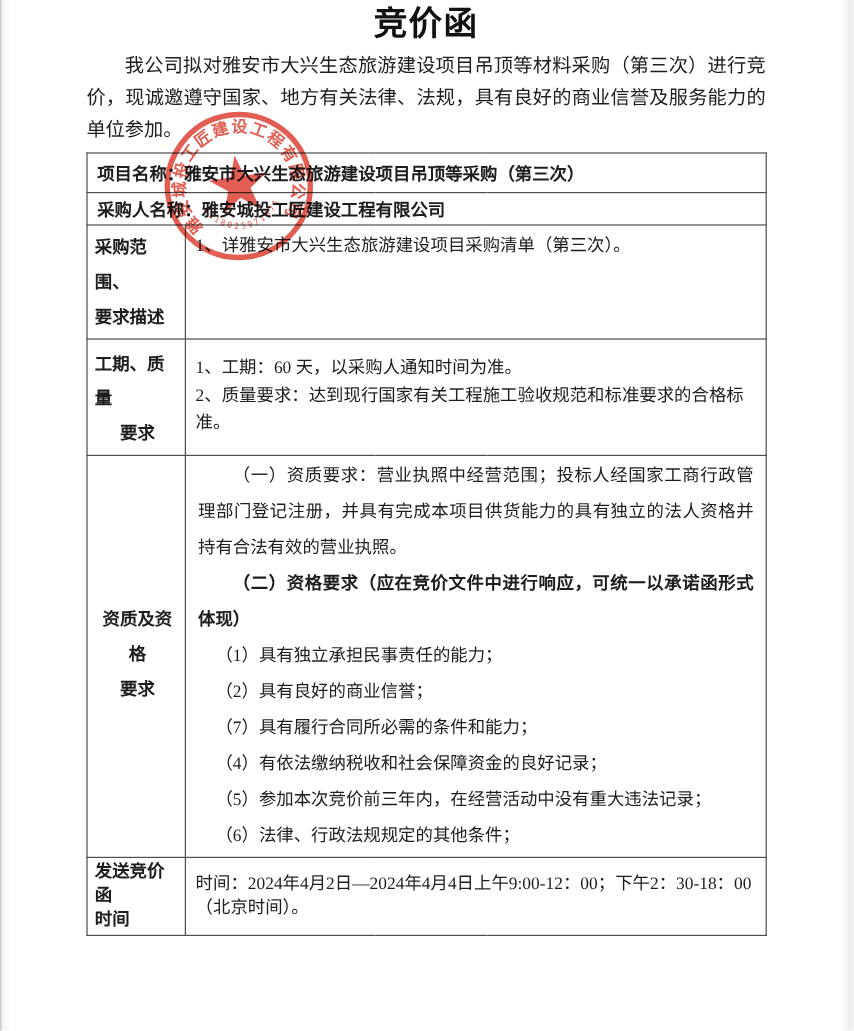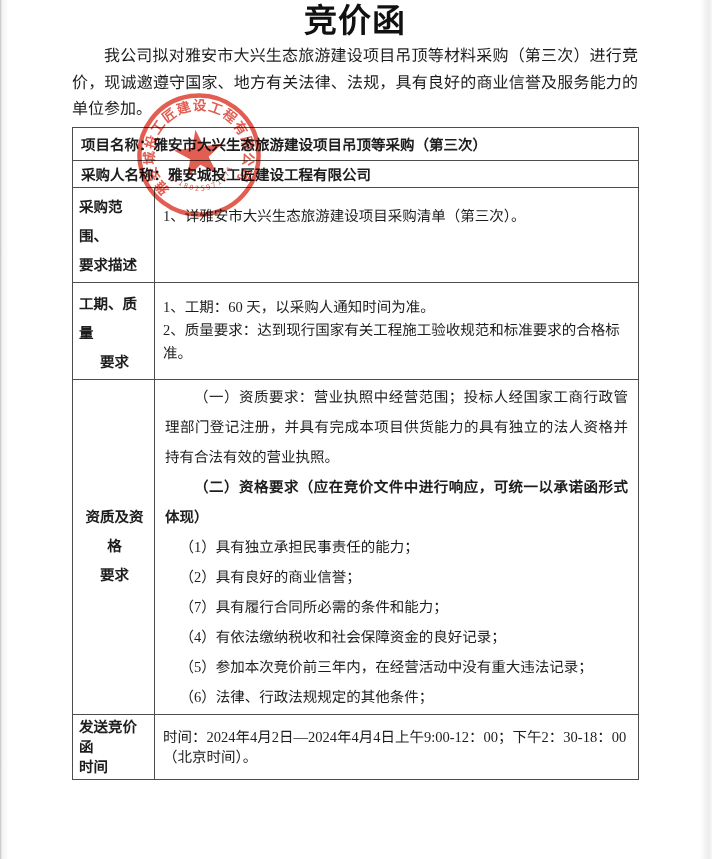--- a/index.html
+++ b/index.html
@@ -11,21 +11,21 @@
     overflow:hidden;
   }
   .page{
     position:relative;
     width:712px;height:859px;
     background:linear-gradient(90deg,#bfbfbf 0px,#f3f3f3 2px,#ffffff 9px,#ffffff 700px,#ececec 709px,#f7f7f7 712px);
   }
   .content{ padding:2px 74px 0 72px; }
   h1.doc-title{
     margin:2px 0 0 0;
-    font-size:33px; line-height:34px;
+    font-size:28px; line-height:34px;
     font-weight:bold; text-align:center; letter-spacing:1px; color:#111;
   }
   p.intro{
     margin:5px 0 0 0;
     font-size:16px; line-height:26.5px;
     text-indent:2em; text-align:justify; color:#1d1d1d;
   }
   table.bid-table{
     margin-top:4px;
     border-collapse:collapse;
@@ -41,21 +41,21 @@
   }
   td.lab{ font-weight:bold; padding:2px 4px 2px 6px; }
   .lab .l2{ display:block; }
   tr.r1{ height:33px;margin-left:42px; } tr.r1 td{ font-weight:bold; }
   tr.r2{ height:27px; } tr.r2 td{ font-weight:bold;margin-top:29px; }
   tr.r3{ height:64px; }
   tr.r3 td{ vertical-align:top; padding-top:8px; }
   tr.r3 td.lab{ line-height:33px; padding-top:2px; }
   tr.r4{ height:31px; }
   tr.r5{ height:60px; }
-  tr.r5 td{ vertical-align:top; padding-top:16px; }
+  tr.r5 td{ vertical-align:top; padding-top:4px; }
   tr.r5 td.lab{ line-height:29px; padding-top:5px; }
   tr.r6{ height:61px; }
   tr.r6 td.lab{ line-height:29px; vertical-align:top; padding-top:7px; }
   tr.r6 td.lab .l2{ text-align:center; }
   tr.r6 td.val{ line-height:23px; }
   tr.r7{ height:277px; }
   tr.r7 td.lab{ text-align:center; line-height:29px;margin-top:24px; }
   tr.r7 td.val{ padding:2px 10px; }
   tr.r7 td.val p{ margin:0; line-height:30px; text-align:justify; }
   p.ind2{ text-indent:2em; }

